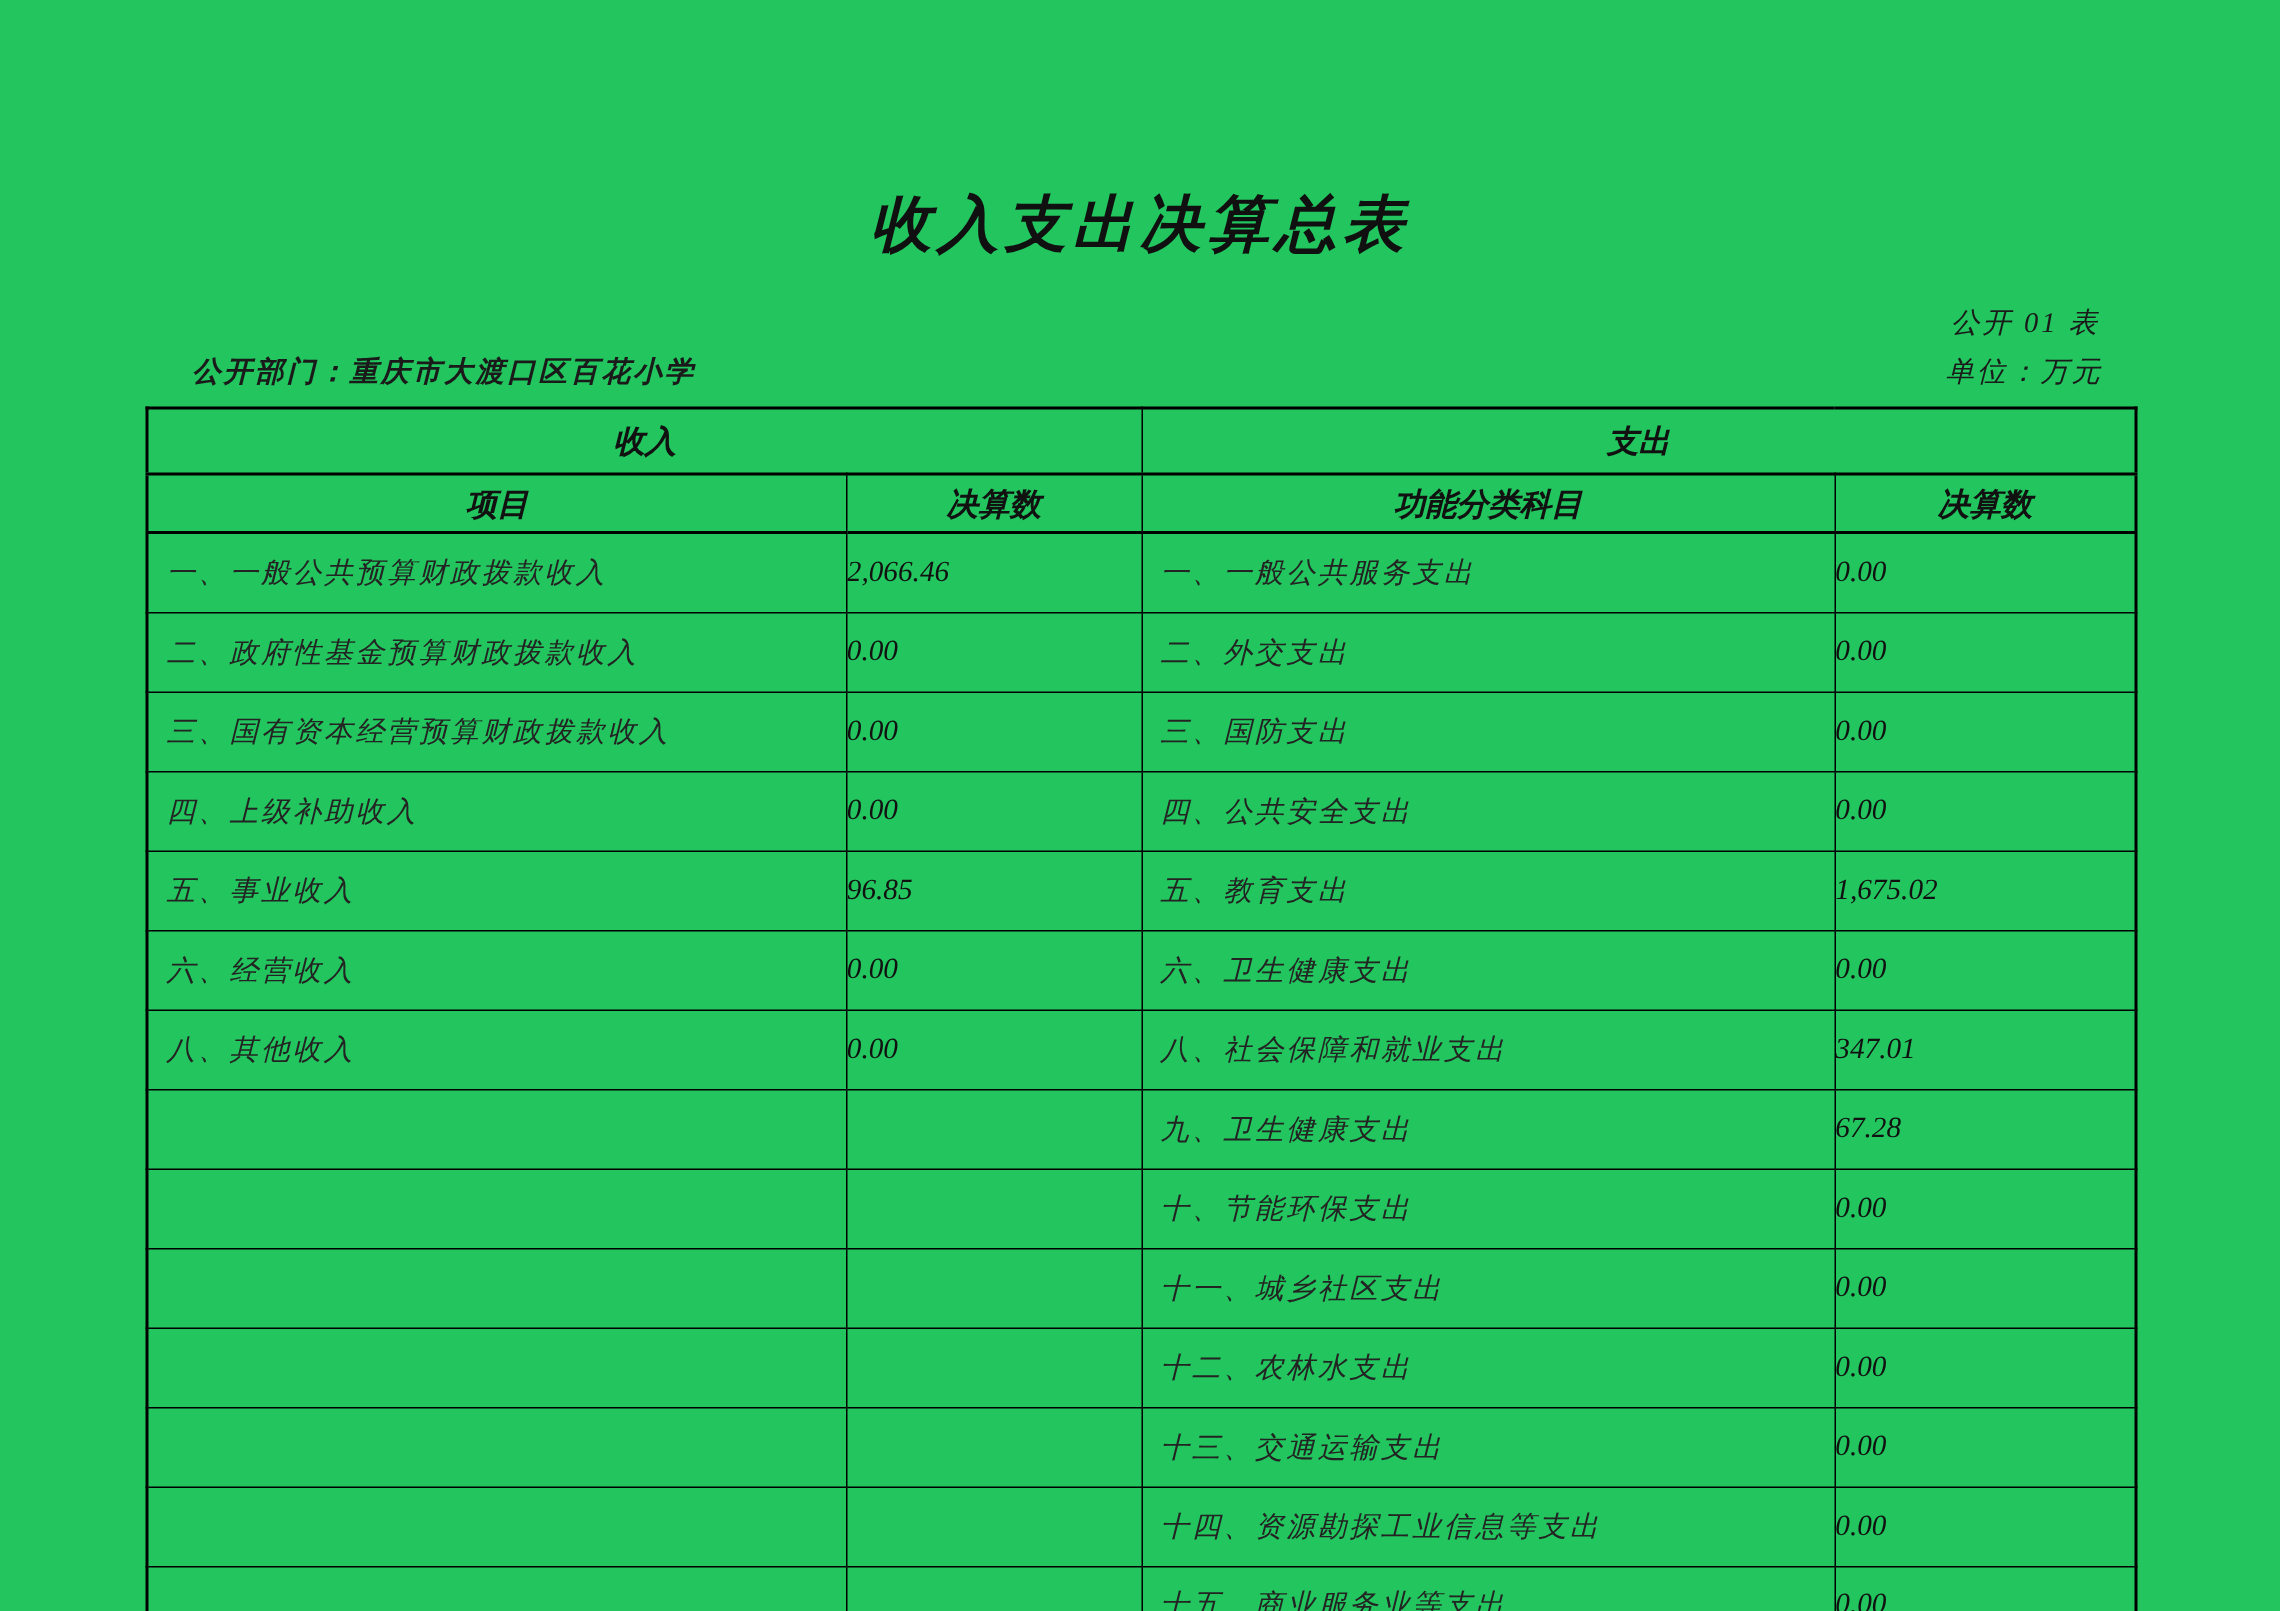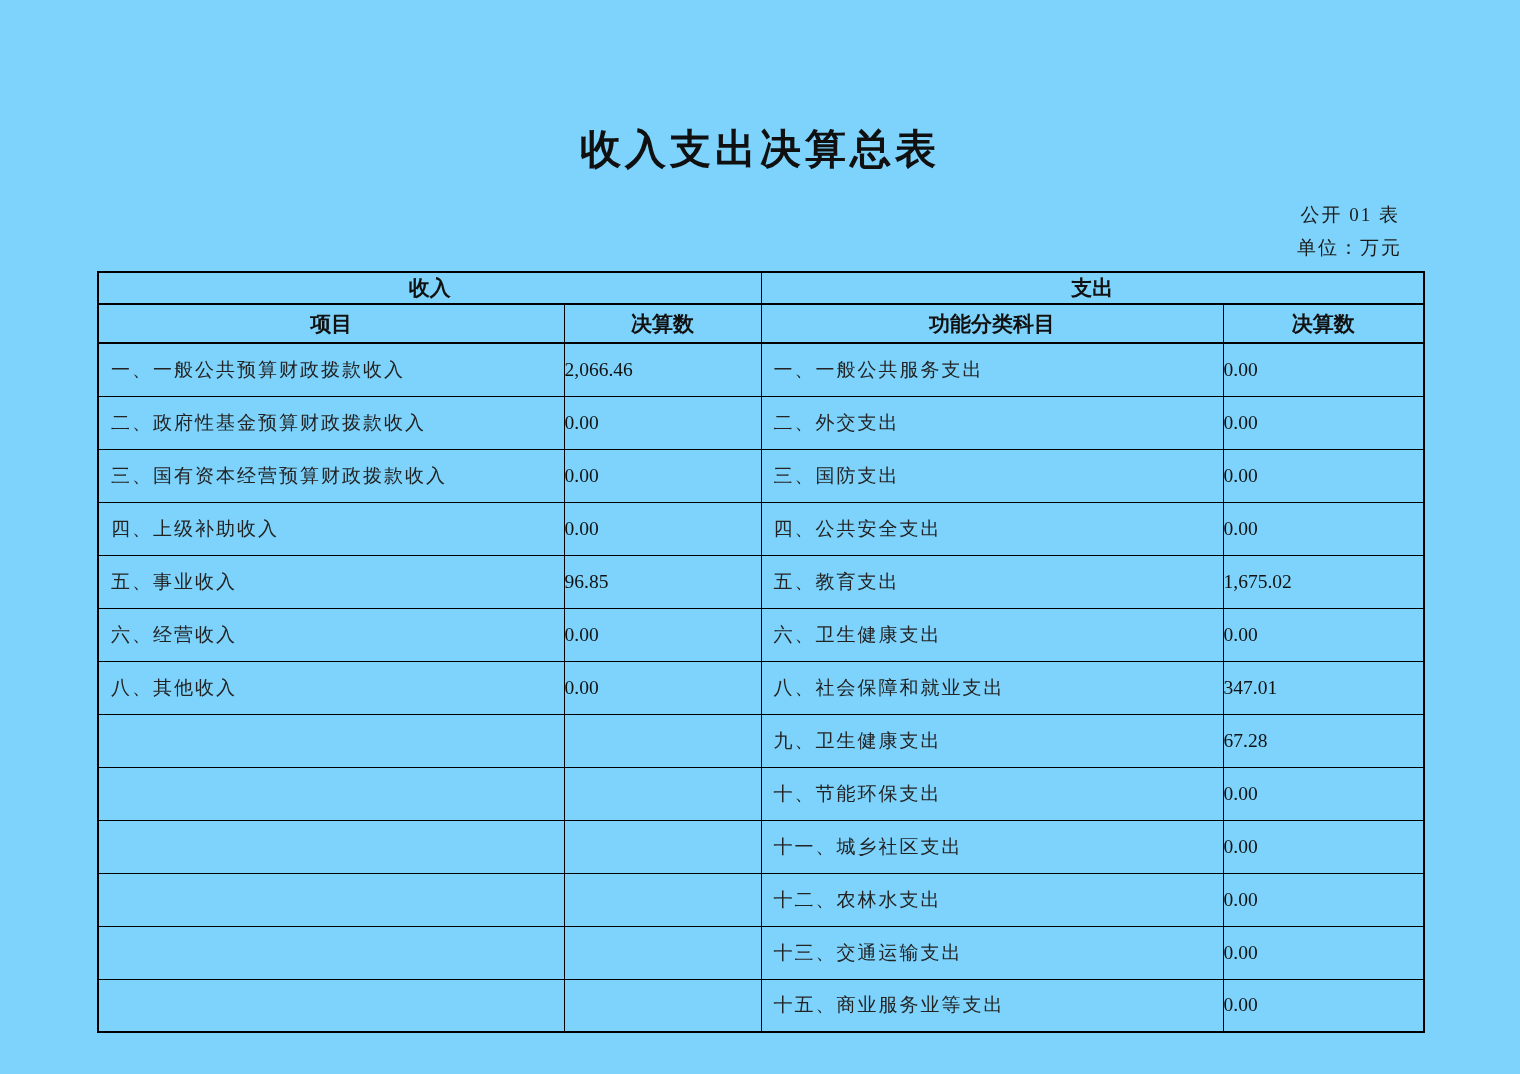--- a/index.html
+++ b/index.html
@@ -4,21 +4,21 @@
 <style>
   * { box-sizing: border-box; }
   html, body { margin: 0; padding: 0; }
   body {
     width: 1520px; height: 1074px;
     background: #ffffff;
     position: relative;
     font-family: "Liberation Serif", serif;
     color: #000;
   }
-  .page { position: absolute; inset: 0; background: #7dd3fc; }
+  .page { position: absolute; inset: 0; background: #22c55e; font-style: italic; }
   .doc-title {
     position: absolute; top: 122px; left: 0; width: 100%;
     text-align: center;
     font-family: "Liberation Sans", sans-serif;
     font-weight: 700; font-size: 41px; letter-spacing: 4px;
     color: #101010;
   }
   .sheet-label {
     position: absolute; top: 202px; right: 120px;
     font-size: 19px; letter-spacing: 2px; color: #1a1a1a;
@@ -48,21 +48,21 @@
     vertical-align: middle;
     overflow: hidden;
     white-space: nowrap;
   }
   .budget-table th {
     font-family: "Liberation Sans", sans-serif;
     font-weight: 700; font-size: 21px;
     text-align: center; color: #111;
     border-bottom-width: 2px;
   }
-  th.sec-th { height: 32px; }
+  th.sec-th { height: 44px; }
   th.col-th { height: 39px; }
   .budget-table td { height: 53px; }
   td.item {
     font-size: 19px; letter-spacing: 2px;
     text-align: left; padding-left: 12px;
     color: #232323;
   }
   td.num {
     font-size: 19.5px;
     text-align: left; padding-right: 10px;
@@ -70,20 +70,21 @@
   }
 </style>
 </head>
 <body>
 
 <div class="page">
 
   <div class="doc-title">收入支出决算总表</div>
 
   <div class="sheet-label">公开 01 表</div>
+  <div class="dept-label">公开部门：重庆市大渡口区百花小学</div>
   <div class="unit-label">单位：万元</div>
 
   <table class="budget-table">
     <colgroup>
       <col class="c-item-l">
         <col class="c-val-l">
         <col class="c-item-r">
         <col class="c-val-r">
     </colgroup>
     <thead>
@@ -167,19 +168,25 @@
       </tr>
       <tr>
         <td class="item"></td>
         <td class="num"></td>
         <td class="item">十三、交通运输支出</td>
         <td class="num">0.00</td>
       </tr>
       <tr>
         <td class="item"></td>
         <td class="num"></td>
+        <td class="item">十四、资源勘探工业信息等支出</td>
+        <td class="num">0.00</td>
+      </tr>
+      <tr>
+        <td class="item"></td>
+        <td class="num"></td>
         <td class="item">十五、商业服务业等支出</td>
         <td class="num">0.00</td>
       </tr>
     </tbody>
   </table>
 
 </div>
 
 </body></html>

